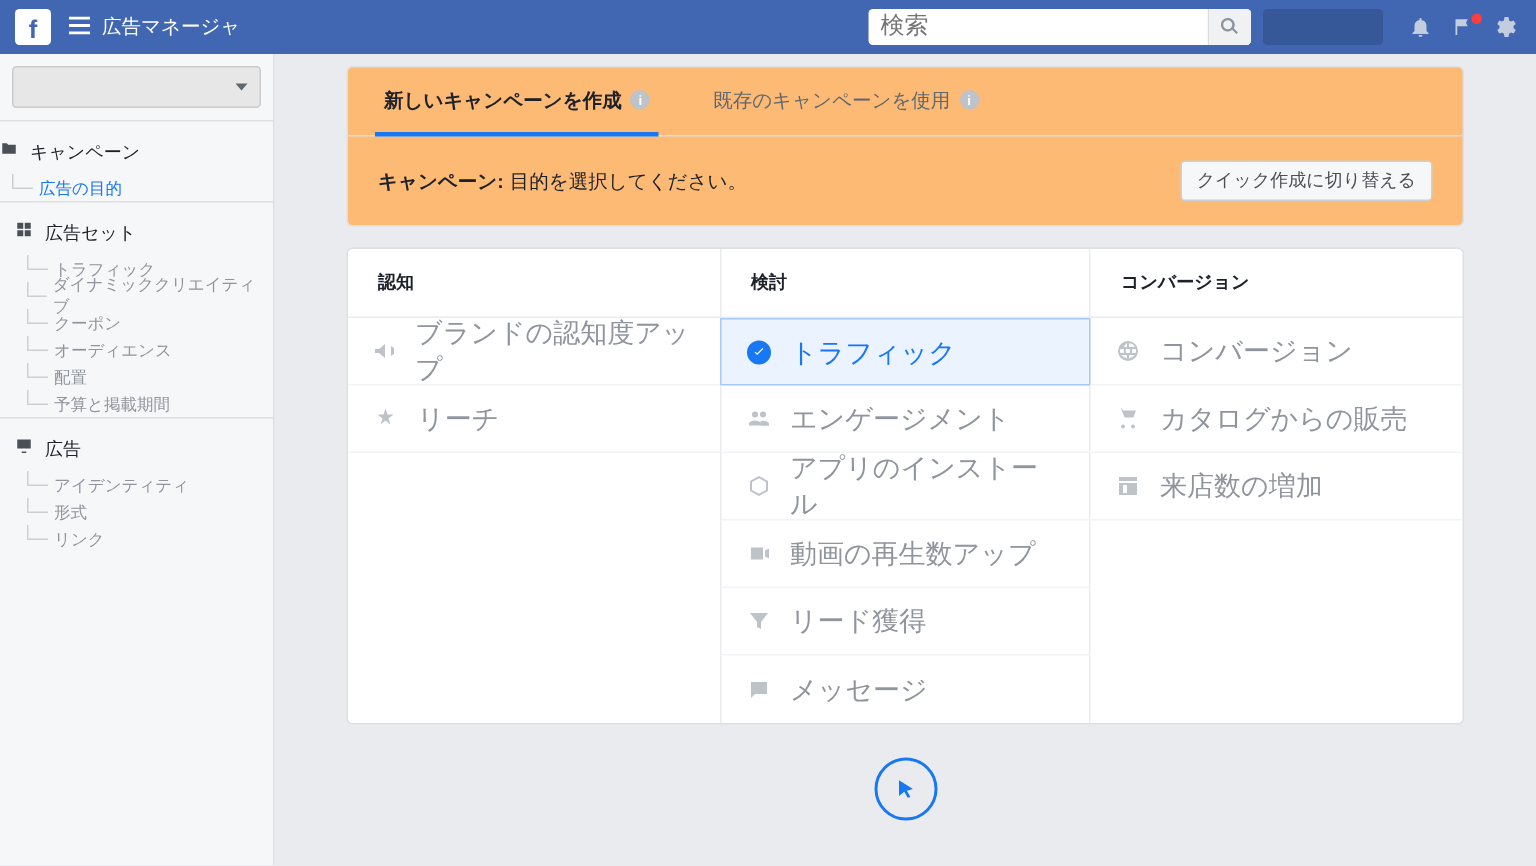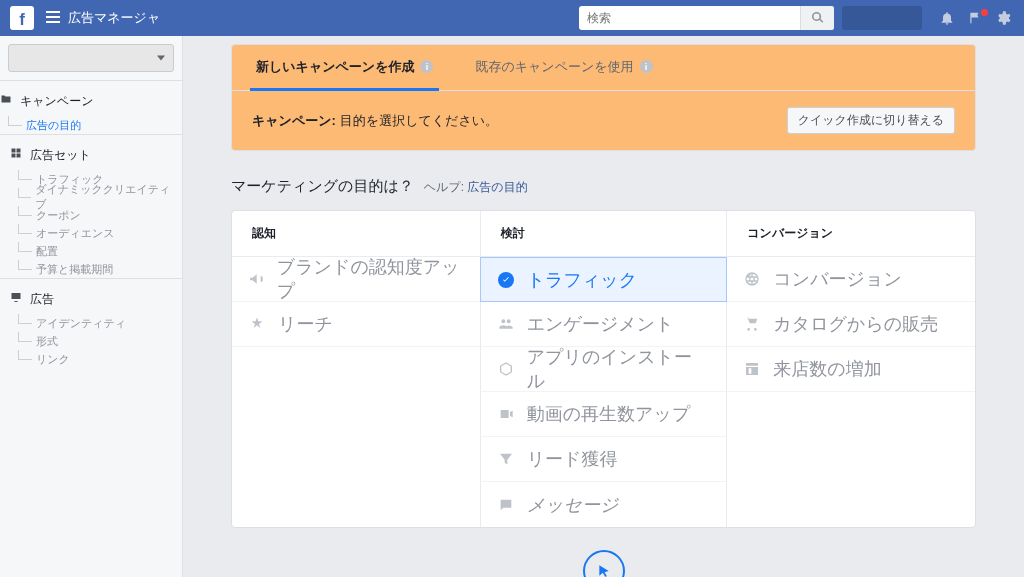--- a/index.html
+++ b/index.html
@@ -6,21 +6,21 @@
 body { background:#e9ebee; color:#1d2129; font-size:13px; overflow:hidden; }
 .root { width:1024px; height:577px; display:flex; flex-direction:column; }
 
 
 .topbar { height:36px; background:#4267b2; display:flex; align-items:center; color:#fff; font-size:13px; }
 .topbar .fb-logo { width:24px; height:24px; background:#fff; color:#4267b2; font-weight:700; font-size:17px; display:flex; align-items:flex-end; justify-content:center; border-radius:3px; margin-left:10px; }
 .topbar .menu-icon { margin:0 8px 0 12px; }
 .topbar .title { font-weight:400; }
 .topbar .spacer { flex:1; }
 .topbar .search { width:255px; height:24px; background:#fff; border-radius:3px; display:flex; align-items:center; }
-.topbar .search input { flex:1; border:none; outline:none; padding:0 8px; font-size:12px; color:#15803d; background:transparent; }
+.topbar .search input { flex:1; border:none; outline:none; padding:0 8px; font-size:16px; color:#15803d; background:transparent;font-family:Liberation Mono, monospace; }
 .topbar .search-btn { width:34px; height:24px; background:#eff1f3; display:flex; align-items:center; justify-content:center; border-left:1px solid #ddd; border-radius:0 3px 3px 0; }
 .topbar .account { width:80px; height:24px; background:#365899; margin-left:8px; border-radius:3px; }
 .topbar .tb-icon { width:22px; display:flex; justify-content:center; margin-right:6px; }
 .topbar .tb-icon svg { fill:#c4cde0; }
 .topbar .flag-wrap { position:relative; }
 .topbar .dot { position:absolute; top:-2px; right:-2px; width:7px; height:7px; background:#fa3e3e; border-radius:50%; }
 
 .body { flex:1; display:flex; min-height:0; }
 
 
@@ -210,27 +210,20 @@
               <span class="info">i</span>
           </div>
         </div>
         <div class="subtitle-row">
           <span class="sub-bold">キャンペーン:</span>
           <span class="sub-rest">目的を選択してください。</span>
           <button class="quick-btn">クイック作成に切り替える</button>
         </div>
       </div>
 
-      <div class="section-title">
-        <span>マーケティングの目的は？</span>
-        <span class="help">
-          <span class="help-pre">ヘルプ:</span>
-          <a href="#" style="color:#385898;text-decoration:none;">広告の目的</a>
-        </span>
-      </div>
 
       <div class="obj-card">
         <div class="obj-grid">
           <div class="colhdr">認知</div>
           <div class="colhdr mid">検討</div>
           <div class="colhdr">コンバージョン</div>
 
           <div class="cell">
             <span class="oico">
                 <svg width="16" height="16" viewBox="0 0 24 24">
@@ -317,21 +310,21 @@
             <span class="oico">
                 <svg width="16" height="16" viewBox="0 0 24 24">
                   <path d="M3 4h18l-7 9v7l-4-2v-5L3 4"></path>
                 </svg>
               </span>
             <span>リード獲得</span>
           </div>
           <div></div>
 
           <div></div>
-          <div class="cell mid" style="border-bottom:none;font-style:italic;">
+          <div class="cell mid" style="border-bottom:none;">
             <span class="oico">
                 <svg width="16" height="16" viewBox="0 0 24 24">
                   <path d="M4 4h16v12H8l-4 4V4"></path>
                 </svg>
               </span>
             <span>メッセージ</span>
           </div>
           <div></div>
         </div>
       </div>

